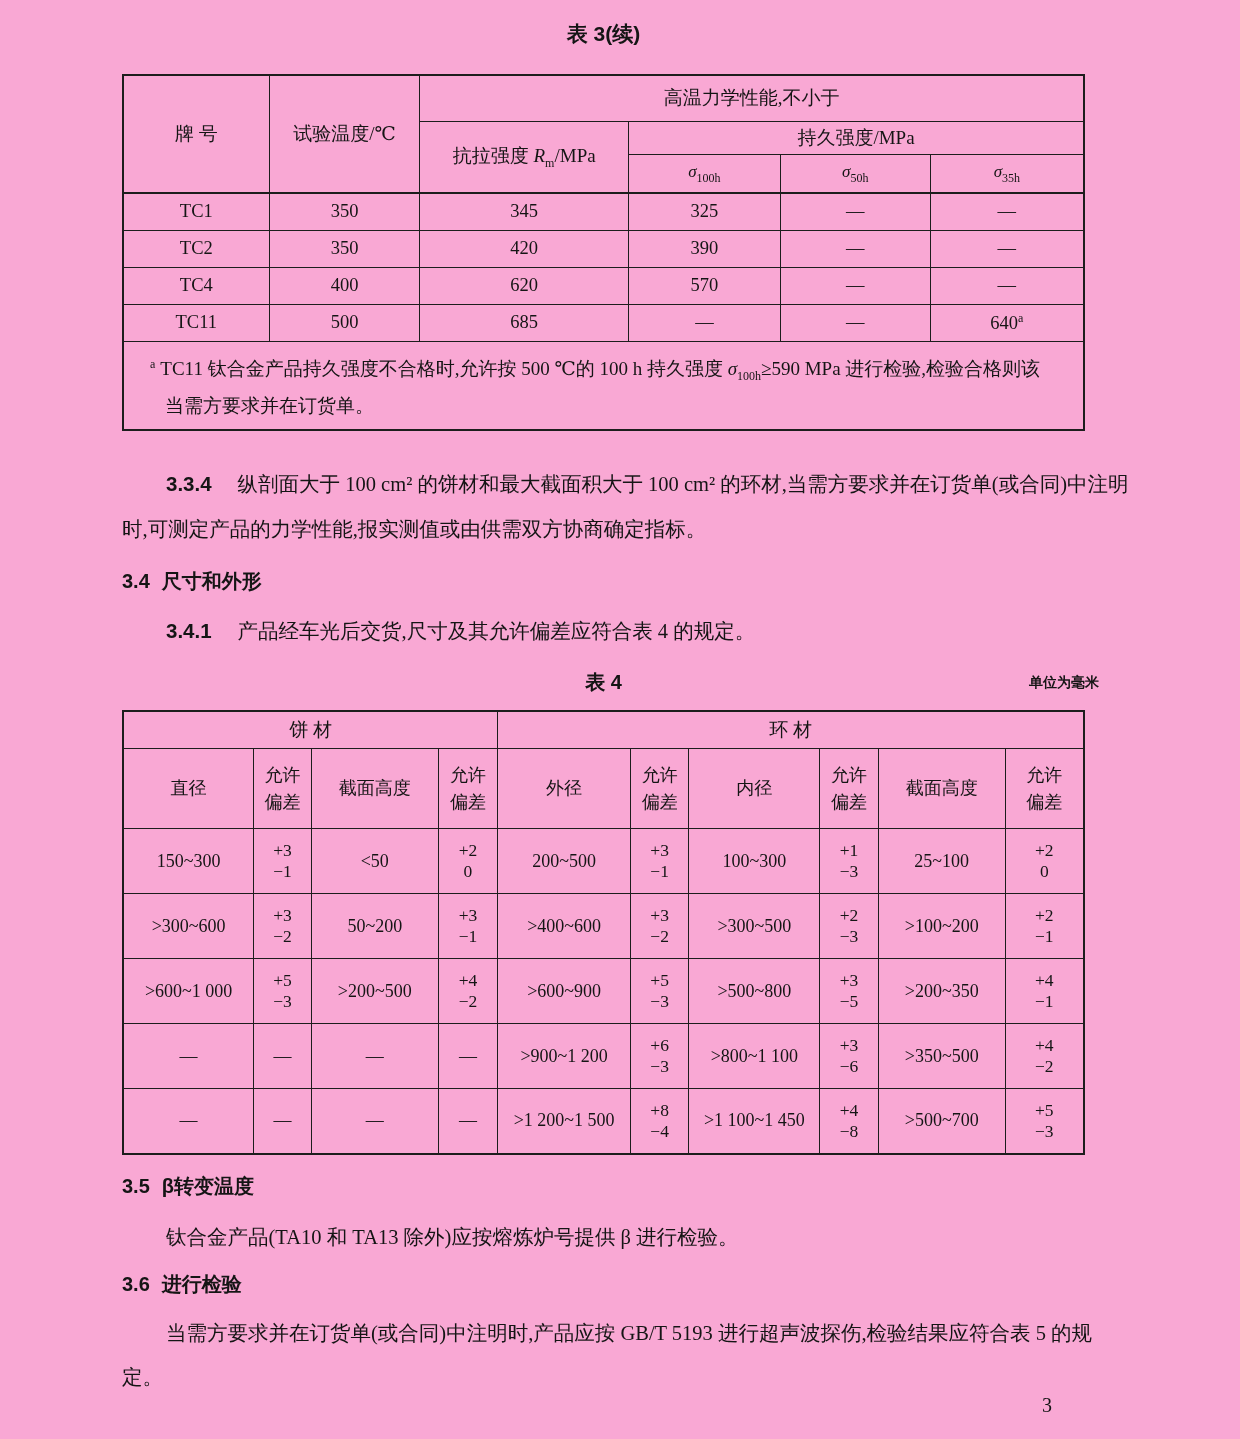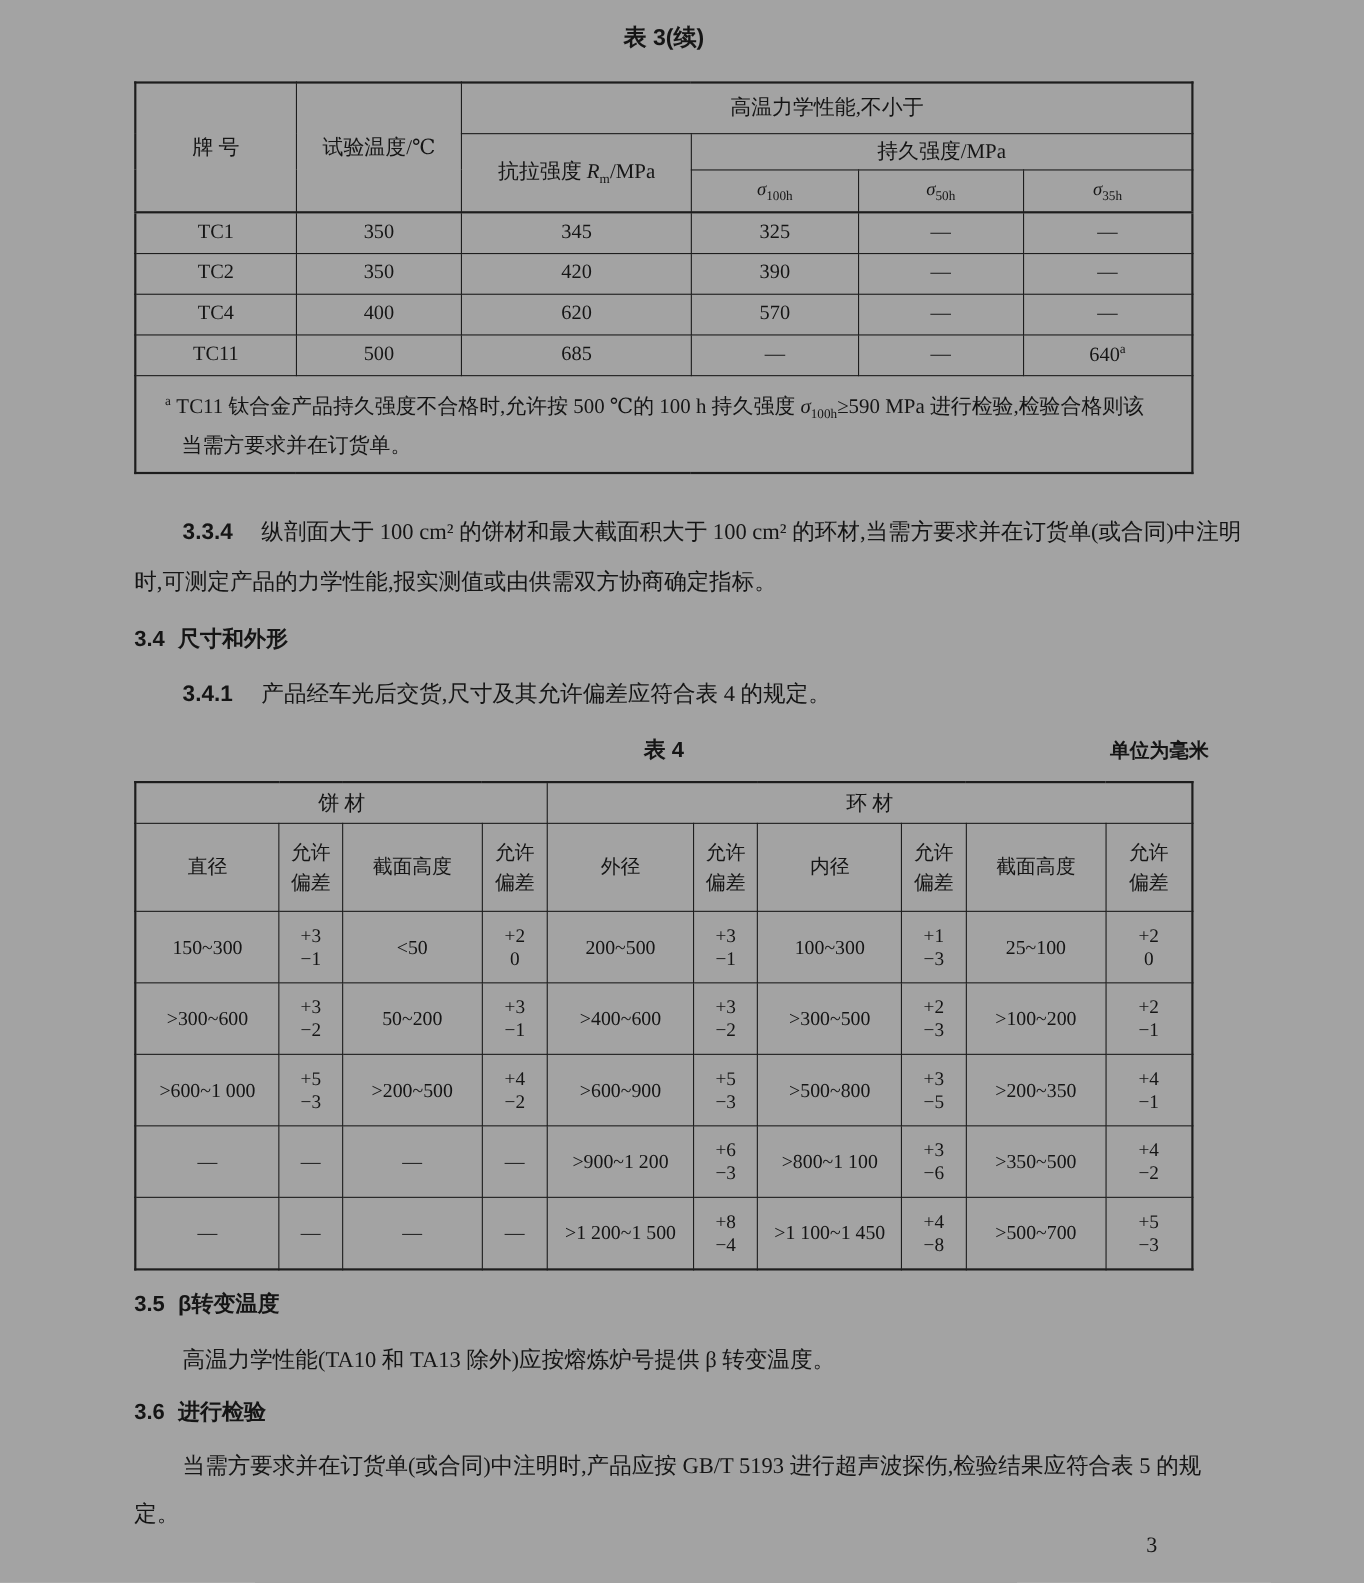--- a/index.html
+++ b/index.html
@@ -1,18 +1,18 @@
 <!DOCTYPE html>
 <html><head>
 <meta charset="utf-8">
 <style>
   * { box-sizing: border-box; }
   html,body { margin:0; padding:0; background:#ffffff; }
   .page {
-    width:1240px; height:1439px; position:relative; background:#a3a3a3;
+    width:1240px; height:1439px; position:relative; background:#f9a8d4;
     font-family:"Liberation Serif","DejaVu Serif",serif; color:#151515; overflow:hidden;
   }
   .content { position:absolute; left:122px; top:0; width:1008px; }
 
   .t3-title { width:963px; text-align:center; padding-top:20px; font-size:21px; font-weight:bold;
               font-family:"Liberation Sans","DejaVu Sans",sans-serif; }
 
   table.tbl { border-collapse:collapse; table-layout:fixed; width:963px; border:2.5px solid #1d1d1d; }
   table.tbl th, table.tbl td { border:1px solid #1d1d1d; text-align:center; vertical-align:middle;
               padding:0 2px; font-weight:normal; font-size:19px; }
@@ -35,21 +35,21 @@
   .para { width:1008px; margin:30px 0 0 0; font-size:20.5px; line-height:45px; }
   .para .num { font-family:"Liberation Sans","DejaVu Sans",sans-serif; font-weight:bold; margin-right:26px;margin-left:44px; }
   .heading { width:1008px; margin:14px 0 0 0; font-size:20px; line-height:30px;
              font-family:"Liberation Sans","DejaVu Sans",sans-serif; font-weight:bold; }
   .heading .num { margin-right:12px; }
   .indent { text-indent:44px; }
 
   .caption4 { position:relative; width:963px; margin-top:12px; height:32px; line-height:32px; }
   .caption4 .cap { display:block; text-align:center; font-size:20px; font-weight:bold;
                    font-family:"Liberation Sans","DejaVu Sans",sans-serif; }
-  .caption4 .unit { position:absolute; right:-14px; top:0; font-size:18px; font-weight:bold;
+  .caption4 .unit { position:absolute; right:-14px; top:0; font-size:14px; font-weight:bold;
                     font-family:"Liberation Sans","DejaVu Sans",sans-serif; }
 
   .t4 { margin-top:12px; }
   .t4 .gr { height:38px; }
   .t4 .ch { height:80px; }
   .t4 .ch th { font-size:18px; line-height:27px; }
   .t4 tbody tr { height:65px; }
   .t4 tbody td { font-size:18px; }
   .tol span { display:block; line-height:21px; font-size:17.5px; }
   .tol-head span { display:block; }
@@ -311,21 +311,21 @@
               <span>+5</span>
               <span>−3</span>
             </td>
         </tr>
       </tbody>
     </table>
 
 
     <p class="heading" style="margin-top:16px"><span class="num">3.5</span><span>β转变温度</span></p>
 
-    <p class="para indent" style="margin-top:14px; line-height:44px;">高温力学性能(TA10 和 TA13 除外)应按熔炼炉号提供 β 转变温度。</p>
+    <p class="para indent" style="margin-top:14px; line-height:44px;">钛合金产品(TA10 和 TA13 除外)应按熔炼炉号提供 β 进行检验。</p>
 
     <p class="heading" style="margin-top:10px"><span class="num">3.6</span><span>进行检验</span></p>
 
     <p class="para indent" style="margin-top:12px; line-height:44px;">当需方要求并在订货单(或合同)中注明时,产品应按 GB/T 5193 进行超声波探伤,检验结果应符合表 5 的规定。</p>
 
   </div>
 
   <div class="page-num">3</div>
 </div>
 

